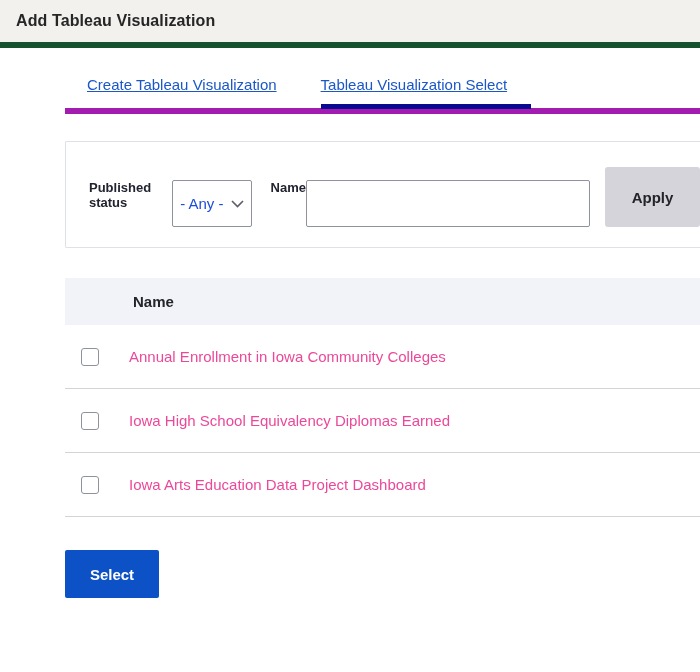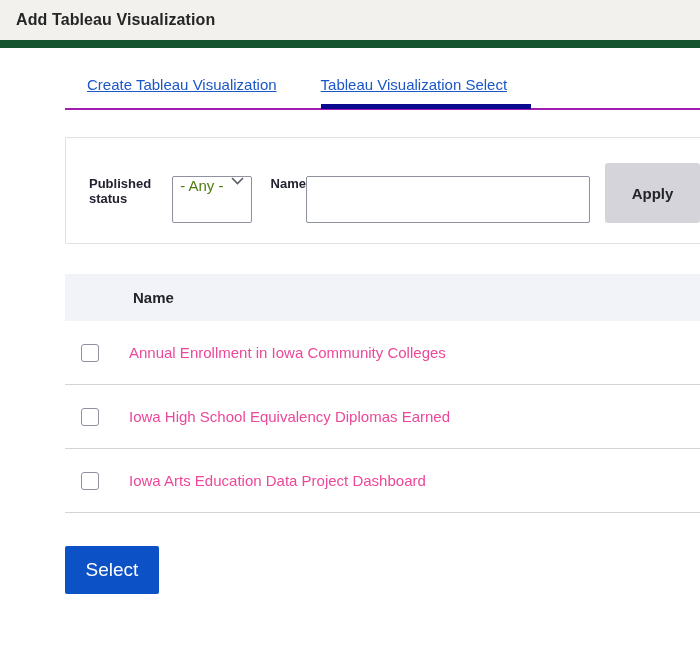--- a/index.html
+++ b/index.html
@@ -9,30 +9,30 @@
     width: 700px; height: 672px;
     overflow: hidden;
     color: #232429;
   }
   .app { width: 700px; height: 672px; background: #fff; position: relative; }
 
   
   .dialog-header {
     height: 48px;
     background: #f2f1ed;
-    border-bottom: 8px solid #14532d;
+    border-bottom: 6px solid #14532d;
     display: flex; align-items: center;
     padding: 0 16px;
   }
   .dialog-title { font-size: 16px; font-weight: 700; color: #262626; letter-spacing: .1px; }
 
   
   .tabs-wrap {
     margin-left: 65px;
-    border-bottom: 2px solid #a21caf;
+    border-bottom: 6px solid #a21caf;
     display: flex;
     padding: 28px 0 0 22px;
   }
   .tab {
     display: inline-block;
     font-size: 15px;
     color: #1c57c7;
     text-decoration: underline;
     cursor: pointer;
     padding: 0 24px 11px 0;
@@ -51,22 +51,22 @@
     padding: 25px 0 20px 23px;
     display: flex;
     align-items: flex-end;
   }
   .field-group { display: flex; flex-direction: row; }
   .field-label { font-size: 13px; font-weight: 700; color: #222330; margin-bottom: 7px; }
   .select-box {
     width: 99px; height: 47px;
     border: 1px solid #8e929c; border-radius: 2px;
     background: #fff;
-    display: flex; align-items: flex-start; justify-content: center;
-    gap: 7px; font-size: 15px; color: #4d7c0f;
+    display: flex; align-items: center; justify-content: center;
+    gap: 7px; font-size: 15px; color: #1d4ed8;
     cursor: pointer;
   }
   .chevron svg { display: block; }
   .text-input {
     width: 284px; height: 47px;
     border: 1px solid #8e929c; border-radius: 2px;
     background: #fff;
     font-family: "Liberation Sans", sans-serif;
     font-size: 15px; padding: 0 10px; color: #232429;
   }
@@ -107,21 +107,21 @@
   .row-label { margin-left: 30px; font-size: 15px; color: #ec4899; }
 
   
   .select-button {
     display: block;
     margin: 33px 0 0 65px;
     width: 94px; height: 48px;
     background: #0d51c6; color: #ffffff;
     border: none; border-radius: 2px;
     font-family: "Liberation Sans", sans-serif;
-    font-size: 19px; font-weight: 400;
+    font-size: 15px; font-weight: 700;
     cursor: pointer;
   }
 </style>
 </head>
 <body>
 
 <div class="app">
 
   <div class="dialog-header">
     <span class="dialog-title">Add Tableau Visualization</span>

